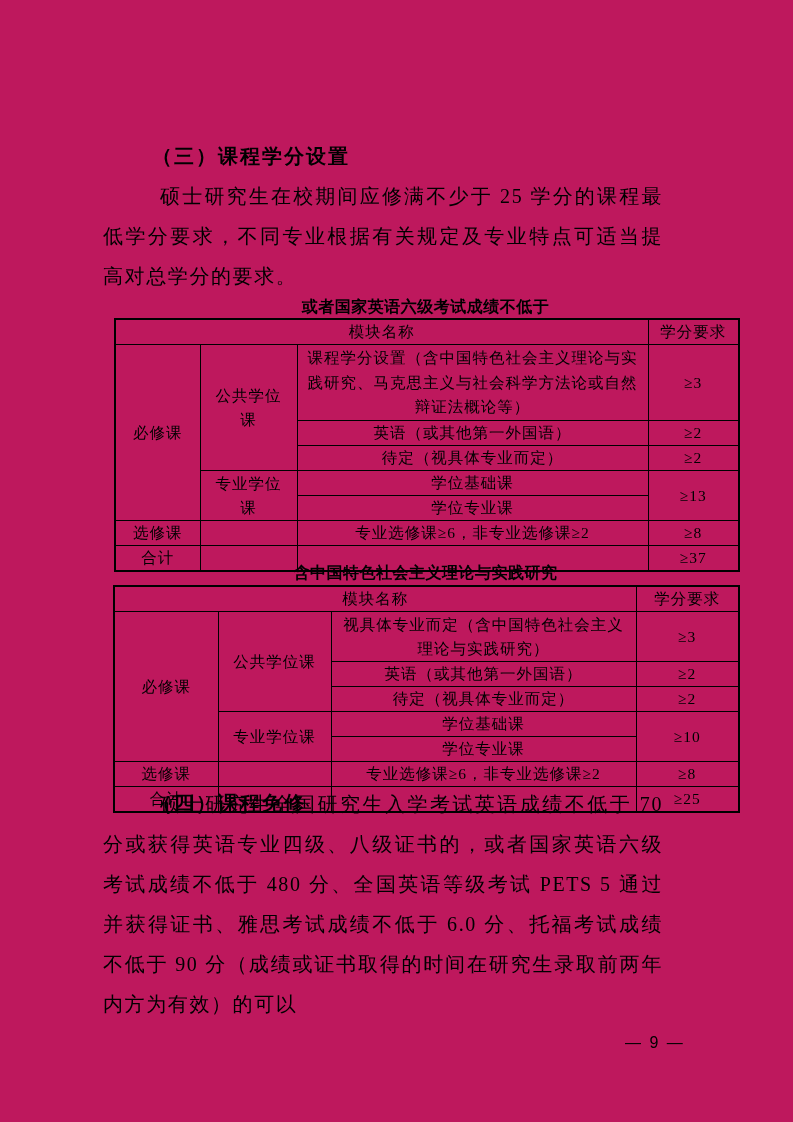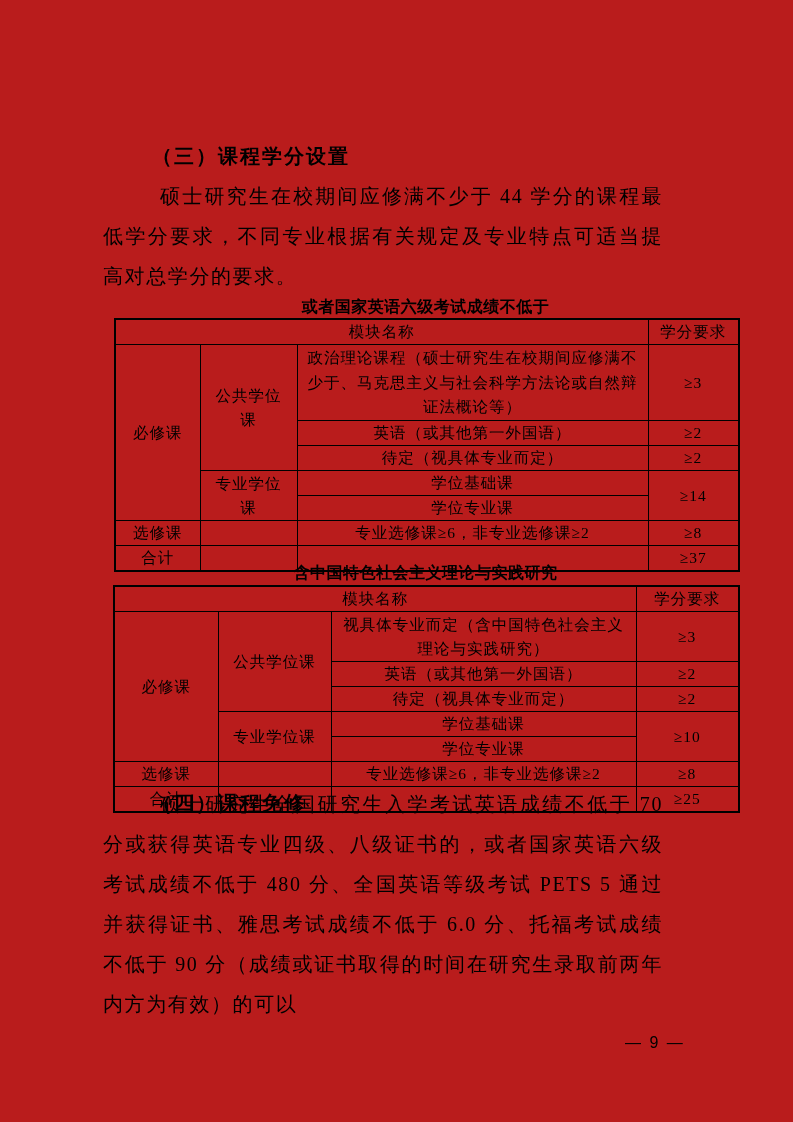--- a/index.html
+++ b/index.html
@@ -1,20 +1,20 @@
 <!DOCTYPE html>
 <html><head>
 <meta charset="utf-8">
 <style>
   html,body { margin:0; padding:0; background:#e8e8e8; }
   .page {
     position:relative;
     width:793px; height:1122px;
     margin:0 auto;
-    background:#b91c1c;
+    background:#be185d;
     color:#000000;
     font-family:"Liberation Serif","DejaVu Serif",serif;
     overflow:hidden;
   }
   .h-section {
     position:absolute;
     font-weight:bold;
     font-size:20px;
     letter-spacing:2px;
     white-space:nowrap;
@@ -62,54 +62,54 @@
     font-family:"Liberation Sans","DejaVu Sans",sans-serif;
   }
 </style>
 </head>
 <body>
 
 <div class="page">
 
   <div class="h-section" style="left:152px; top:143px;">（三）课程学分设置</div>
 
-  <div class="para" style="left:103px; top:176px;">硕士研究生在校期间应修满不少于 44 学分的课程最低学分要求，不同专业根据有关规定及专业特点可适当提高对总学分的要求。</div>
+  <div class="para" style="left:103px; top:176px;">硕士研究生在校期间应修满不少于 25 学分的课程最低学分要求，不同专业根据有关规定及专业特点可适当提高对总学分的要求。</div>
 
   <div class="tbl-title" style="left:113px; top:297px;">或者国家英语六级考试成绩不低于</div>
 
   <table class="credit" style="left:114px; top:318px; width:624px;">
     <colgroup>
       <col style="width:85px">
         <col style="width:97px">
         <col style="width:351px">
         <col style="width:91px">
     </colgroup>
     <tbody>
         <tr style="height:22px">
       <td colspan="3">模块名称</td>
       <td>学分要求</td>
     </tr>
     <tr style="height:76px">
       <td rowspan="5">必修课</td>
       <td rowspan="3">公共学位课</td>
-      <td class="multiline">政治理论课程（硕士研究生在校期间应修满不少于、马克思主义与社会科学方法论或自然辩证法概论等）</td>
+      <td class="multiline">课程学分设置（含中国特色社会主义理论与实践研究、马克思主义与社会科学方法论或自然辩证法概论等）</td>
       <td>≥3</td>
     </tr>
     <tr style="height:21px">
       <td>英语（或其他第一外国语）</td>
       <td>≥2</td>
     </tr>
     <tr style="height:21px">
       <td>待定（视具体专业而定）</td>
       <td>≥2</td>
     </tr>
     <tr style="height:22px">
       <td rowspan="2">专业学位课</td>
       <td>学位基础课</td>
-      <td rowspan="2" class="vtop">≥14</td>
+      <td rowspan="2" class="vtop">≥13</td>
     </tr>
     <tr style="height:22px">
       <td>学位专业课</td>
     </tr>
     <tr style="height:22px">
       <td>选修课</td>
       <td></td>
       <td>专业选修课≥6，非专业选修课≥2</td>
       <td>≥8</td>
     </tr>

